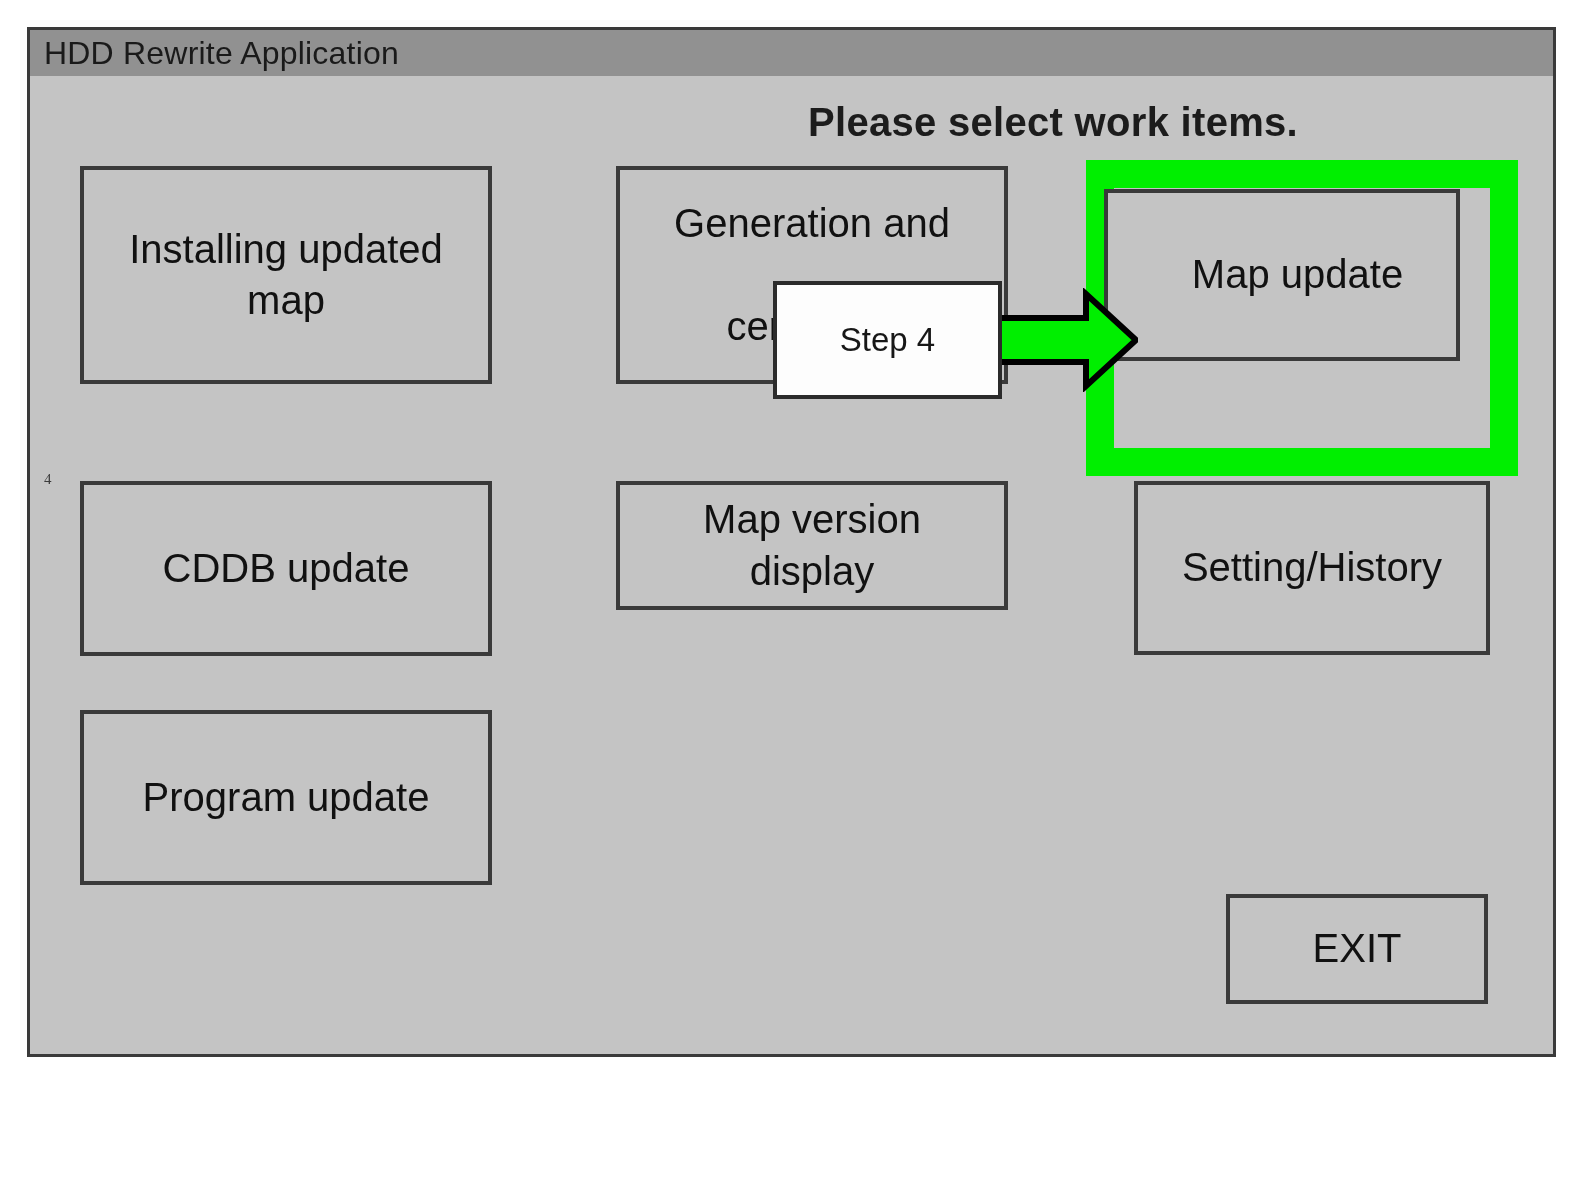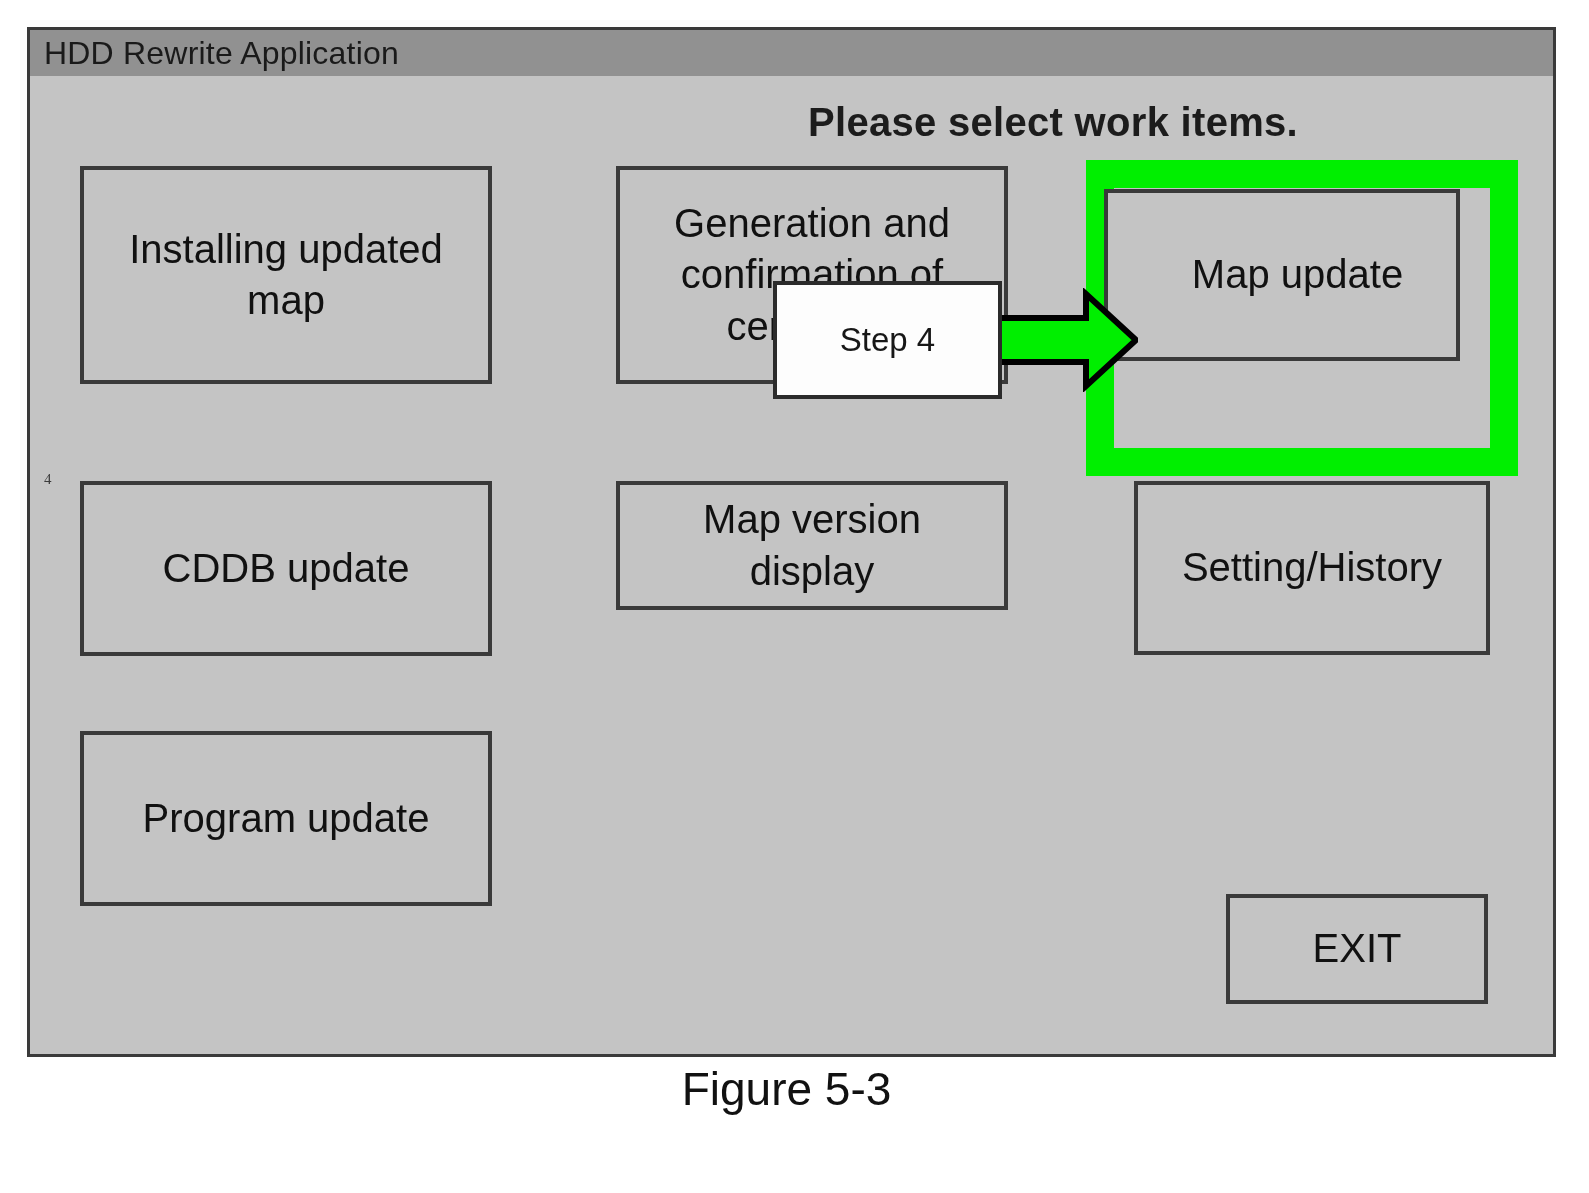--- a/index.html
+++ b/index.html
@@ -103,21 +103,21 @@
     width: 100%;
   }
 
   
   #btn-installing-updated-map { left: 50px;   top: 90px;  width: 412px; height: 218px; }
   #btn-generation-cert        { left: 586px;  top: 90px;  width: 392px; height: 218px; }
   #btn-map-update             { left: 1074px; top: 113px; width: 356px; height: 172px; border-width: 4px; padding-left: 37px; }
   #btn-cddb-update            { left: 50px;   top: 405px; width: 412px; height: 175px; }
   #btn-map-version-display    { left: 586px;  top: 405px; width: 392px; height: 129px; }
   #btn-setting-history        { left: 1104px; top: 405px; width: 356px; height: 174px; }
-  #btn-program-update         { left: 50px;   top: 655px; width: 412px; height: 175px; }
+  #btn-program-update         { left: 50px;   top: 634px; width: 412px; height: 175px; }
   #btn-exit                   { left: 1196px; top: 818px; width: 262px; height: 110px; }
 
   
   #map-update-highlight {
     position: absolute;
     left: 1056px;
     top: 84px;
     width: 432px;
     height: 316px;
     border: 28px solid #00ef00;
@@ -201,21 +201,21 @@
       <div class="work-btn" id="btn-installing-updated-map">
         <span class="btn-label">
           <span>Installing updated</span><br>
           <span>map</span>
         </span>
       </div>
 
       <div class="work-btn" id="btn-generation-cert">
         <span class="btn-label">
           <span>Generation and</span><br>
-          <span>confirmation of</span><br>
+          <br>
           <span>certificate</span>
         </span>
       </div>
 
       <div id="map-update-highlight"></div>
 
       <div class="work-btn" id="btn-map-update">
         <span class="btn-label">Map update</span>
       </div>
 
@@ -246,17 +246,14 @@
         <polygon points="0,30 88,30 88,6 138,52 88,98 88,74 0,74" fill="#00ef00" stroke="#000000" stroke-width="6" stroke-linejoin="miter"></polygon>
       </svg>
 
       <div id="step-callout">
         <span>Step 4</span>
       </div>
 
     </div>
   </div>
 
-  <div id="figure-caption">
-    <span id="figure-caption-inner">Figure 5-3</span>
-  </div>
 
 </div>
 
 </body></html>

